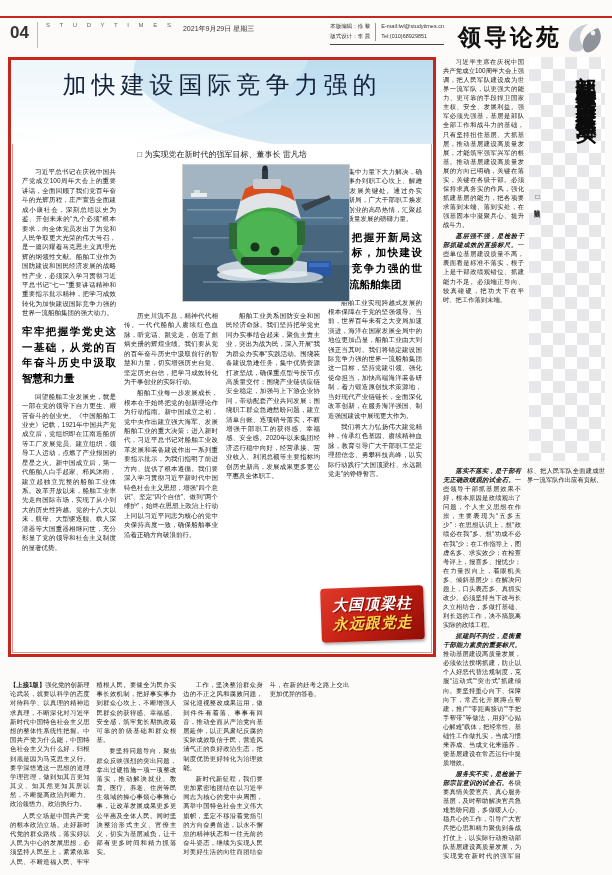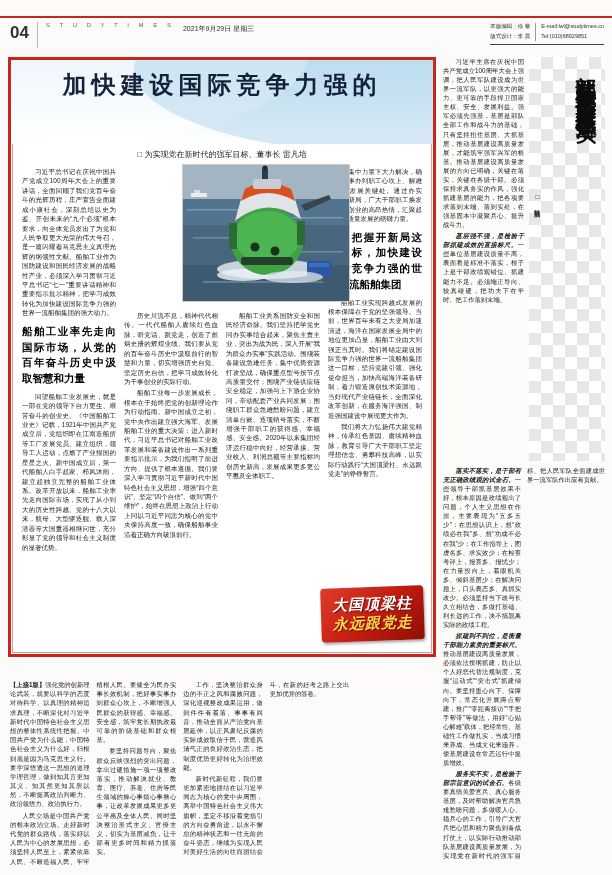--- a/index.html
+++ b/index.html
@@ -24,21 +24,21 @@
   .section-logo { width:40px; height:34px; margin-left:2px; }
 
   
   .main-box { position:absolute; left:8px; top:57px; width:428px; height:600px; border:3px solid #c5271d; background:#fff; }
   .main-box .inner-line { position:absolute; inset:1px; border:1px solid #e49790; pointer-events:none; }
   .banner { position:relative; height:84px; overflow:hidden;
     background:linear-gradient(180deg,#cfe7f4 0%,#e2f1f9 45%,#f6fbfd 80%,#ffffff 100%); }
   .banner .wave1 { position:absolute; left:-60px; top:-70px; width:360px; height:150px; border-radius:50%; background:rgba(255,255,255,0.65); transform:rotate(-6deg); }
   .banner .wave2 { position:absolute; right:-80px; top:-40px; width:380px; height:130px; border-radius:50%; background:rgba(167,209,233,0.45); transform:rotate(5deg); }
   .headline { position:relative; z-index:2; text-align:center; padding-top:10px;
-    font-family:"Liberation Serif","DejaVu Serif",serif; font-weight:bold; font-size:24px; letter-spacing:5px; line-height:1.3; color:#14213a; }
+    font-family:"Liberation Serif","DejaVu Serif",serif; font-weight:normal; font-size:24px; letter-spacing:5px; line-height:1.3; color:#14213a; }
   .byline { text-align:center; font-size:8px; color:#222; padding:5px 0 3px; background:#fff; }
   .mcols { display:flex; gap:8px; padding:4px 11px 8px; height:455px; }
   .mcol { flex:1; font-size:6.5px; line-height:1.45; text-align:justify; color:#1b1b1b; overflow:hidden; }
   .mcol p { text-indent:2em; margin-bottom:2px; }
   .msub { font-weight:bold; font-size:10.5px; line-height:1.5; margin:6px 0 5px; text-align:justify; color:#000;
     font-family:"Liberation Sans","DejaVu Sans",sans-serif; }
   .photo-spacer { height:144px; }
   .photo { position:absolute; left:172px; top:105px; width:166px; height:136px; box-shadow:0 0 0 1px #ccc; }
   .badge { position:absolute; right:9px; bottom:13px; width:103px; height:54px; border-radius:4px;
     background:linear-gradient(135deg,#e03a2a 0%,#c01c10 55%,#8f0e06 100%);
@@ -88,37 +88,45 @@
       <div class="editor-col">
         <div>本版编辑：徐  黎</div>
         <div>版式设计：李  晨</div>
       </div>
       <div class="editor-sep"></div>
       <div class="editor-col">
         <div>E-mail:lwl@studytimes.cn</div>
         <div>Tel:(010)68929851</div>
       </div>
     </div>
+    <div class="section-block">
+      <div class="section-title">领导论苑</div>
+      <svg class="section-logo" viewBox="0 0 40 34">
+        <path d="M6 30 C2 18 10 6 24 4 C16 10 14 18 18 24 C22 30 14 34 6 30 Z" fill="#c9ccd1"></path>
+        <path d="M20 30 C16 22 22 12 34 8 C40 16 36 28 26 32 C23 33 21 32 20 30 Z" fill="#8e9399"></path>
+        <circle cx="29" cy="13" r="2.4" fill="#f2f2f3"></circle>
+      </svg>
+    </div>
   </div>
 
   <div class="main-box">
     <div class="inner-line"></div>
     <div class="banner">
       <div class="wave1"></div>
       <div class="wave2"></div>
       <div class="headline">
         <div>加快建设国际竞争力强的</div>
       </div>
     </div>
     <div class="byline">□ 为实现党在新时代的强军目标、董事长  雷凡培</div>
 
     <div class="mcols">
       <div class="mcol">
         <p>习近平总书记在庆祝中国共产党成立100周年大会上的重要讲话，全面回顾了我们党百年奋斗的光辉历程，庄严宣告全面建成小康社会，深刻总结以史为鉴、开创未来的“九个必须”根本要求，向全体党员发出了为党和人民争取更大光荣的伟大号召，是一篇闪耀着马克思主义真理光辉的纲领性文献。船舶工业作为国防建设和国民经济发展的战略性产业，必须深入学习贯彻习近平总书记“七一”重要讲话精神和重要指示批示精神，把学习成效转化为加快建设国际竞争力强的世界一流船舶集团的强大动力。</p>
-        <div class="msub">船舶工业率先走向国际市场，从党的百年奋斗历史中汲取智慧和力量</div>
+        <div class="msub">牢牢把握学党史这一基础，从党的百年奋斗历史中汲取智慧和力量</div>
         <p>回望船舶工业发展史，就是一部在党的领导下自力更生、艰苦奋斗的创业史。《中国船舶工业史》记载，1921年中国共产党成立后，党组织即在江南造船所等工厂发展党员、建立组织，领导工人运动，点燃了产业报国的星星之火。新中国成立后，第一代船舶人白手起家、栉风沐雨，建立起独立完整的船舶工业体系。改革开放以来，船舶工业率先走向国际市场，实现了从小到大的历史性跨越。党的十八大以来，航母、大型驱逐舰、载人深潜器等大国重器相继问世，充分彰显了党的领导和社会主义制度的显著优势。</p>
       </div>
       <div class="mcol">
         <div class="photo-spacer"></div>
         <p>历史川流不息，精神代代相传。一代代船舶人赓续红色血脉，听党话、跟党走，创造了彪炳史册的辉煌业绩。我们要从党的百年奋斗历史中汲取前行的智慧和力量，切实增强历史自觉、坚定历史自信，把学习成效转化为干事创业的实际行动。</p>
         <p>船舶工业每一步发展成长，根本在于始终把党的创新理论作为行动指南。新中国成立之初，党中央作出建立强大海军、发展船舶工业的重大决策；进入新时代，习近平总书记对船舶工业改革发展和装备建设作出一系列重要指示批示，为我们指明了前进方向、提供了根本遵循。我们要深入学习贯彻习近平新时代中国特色社会主义思想，增强“四个意识”、坚定“四个自信”、做到“两个维护”，始终在思想上政治上行动上同以习近平同志为核心的党中央保持高度一致，确保船舶事业沿着正确方向破浪前行。</p>
       </div>
       <div class="mcol">
         <div class="photo-spacer"></div>
         <p>船舶工业关系国防安全和国民经济命脉。我们坚持把学党史同办实事结合起来，聚焦主责主业，突出为战为民，深入开展“我为群众办实事”实践活动。围绕装备建设急难任务，集中优势资源打攻坚战，确保重点型号按节点高质量交付；围绕产业链供应链安全稳定，加强与上下游企业协同，带动配套产业共同发展；围绕职工群众急难愁盼问题，建立清单台账、逐项销号落实，不断增强干部职工的获得感、幸福感、安全感。2020年以来集团经济运行稳中向好，经营承接、营业收入、利润总额等主要指标均创历史新高，发展成果更多更公平惠及全体职工。</p>

